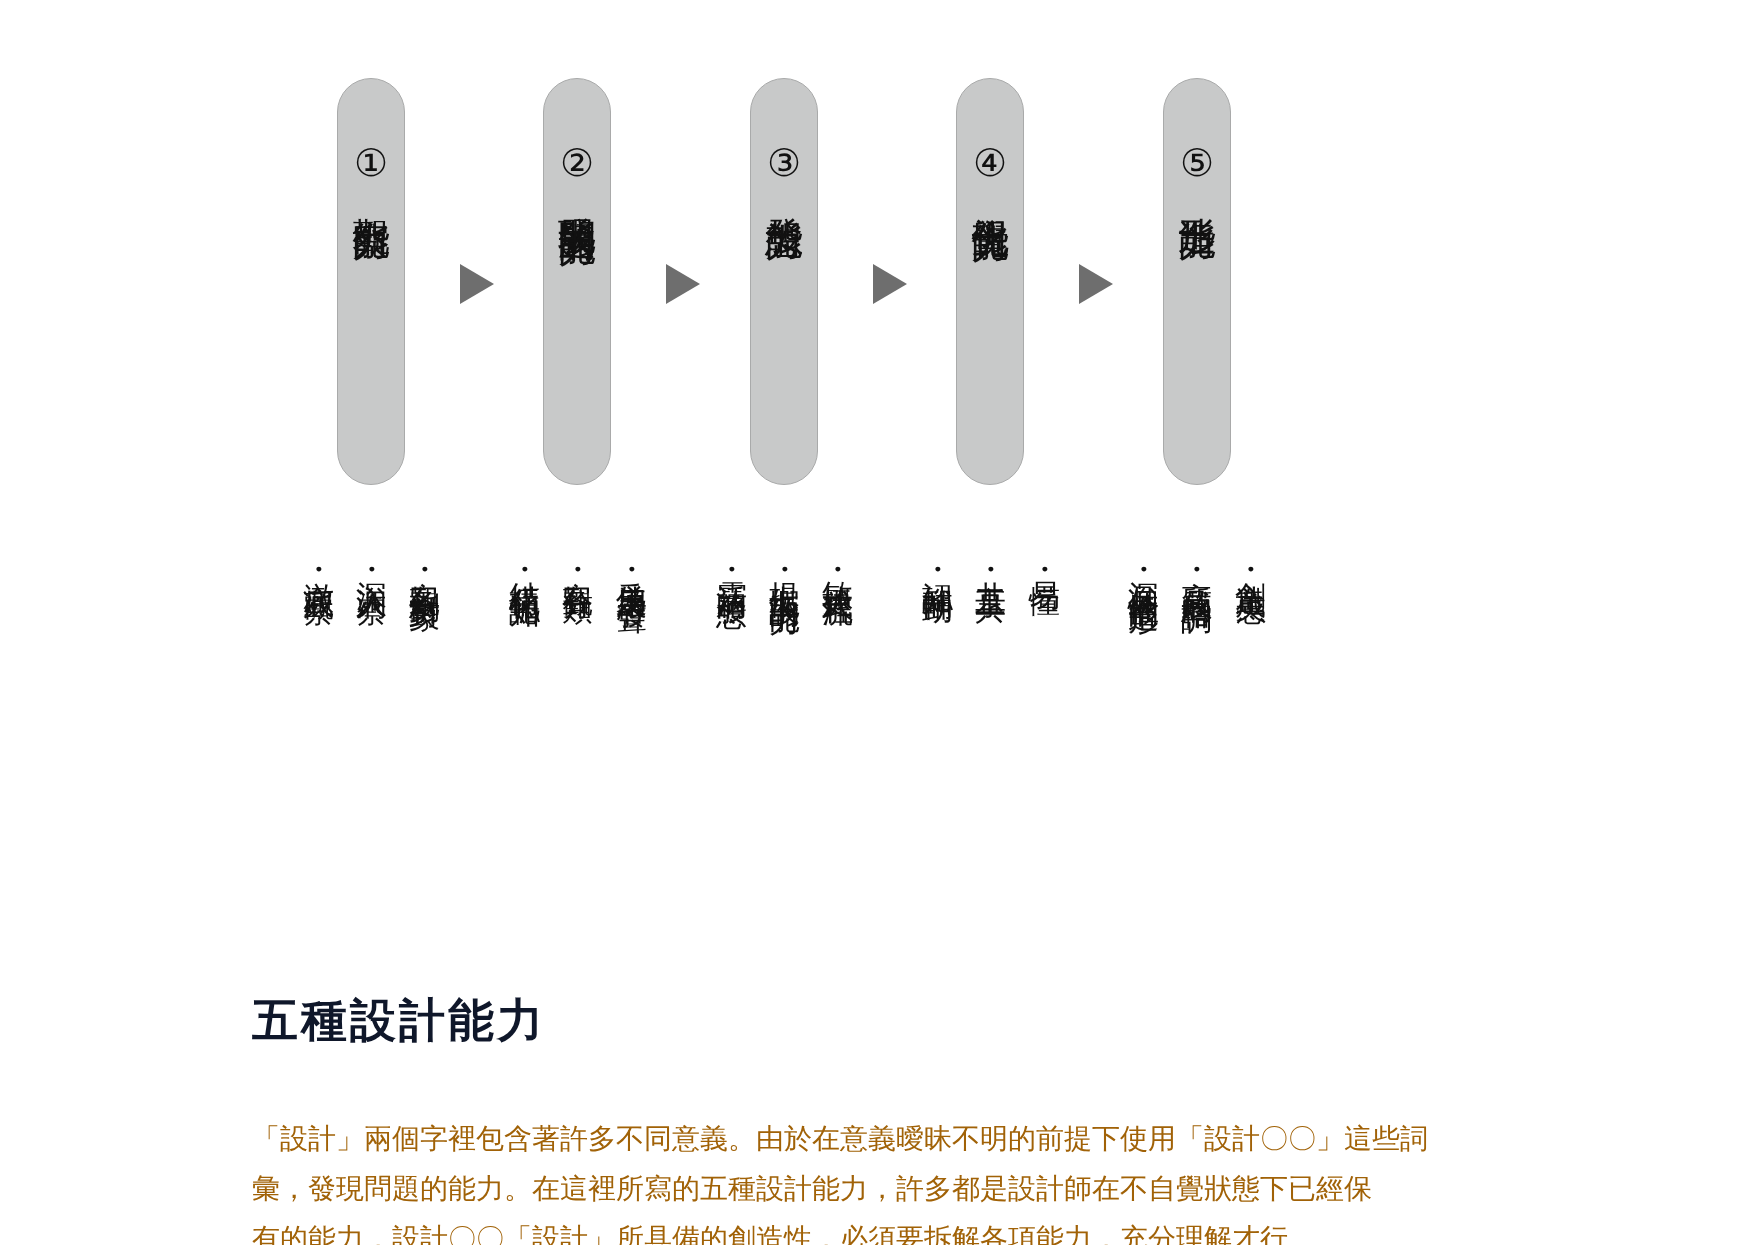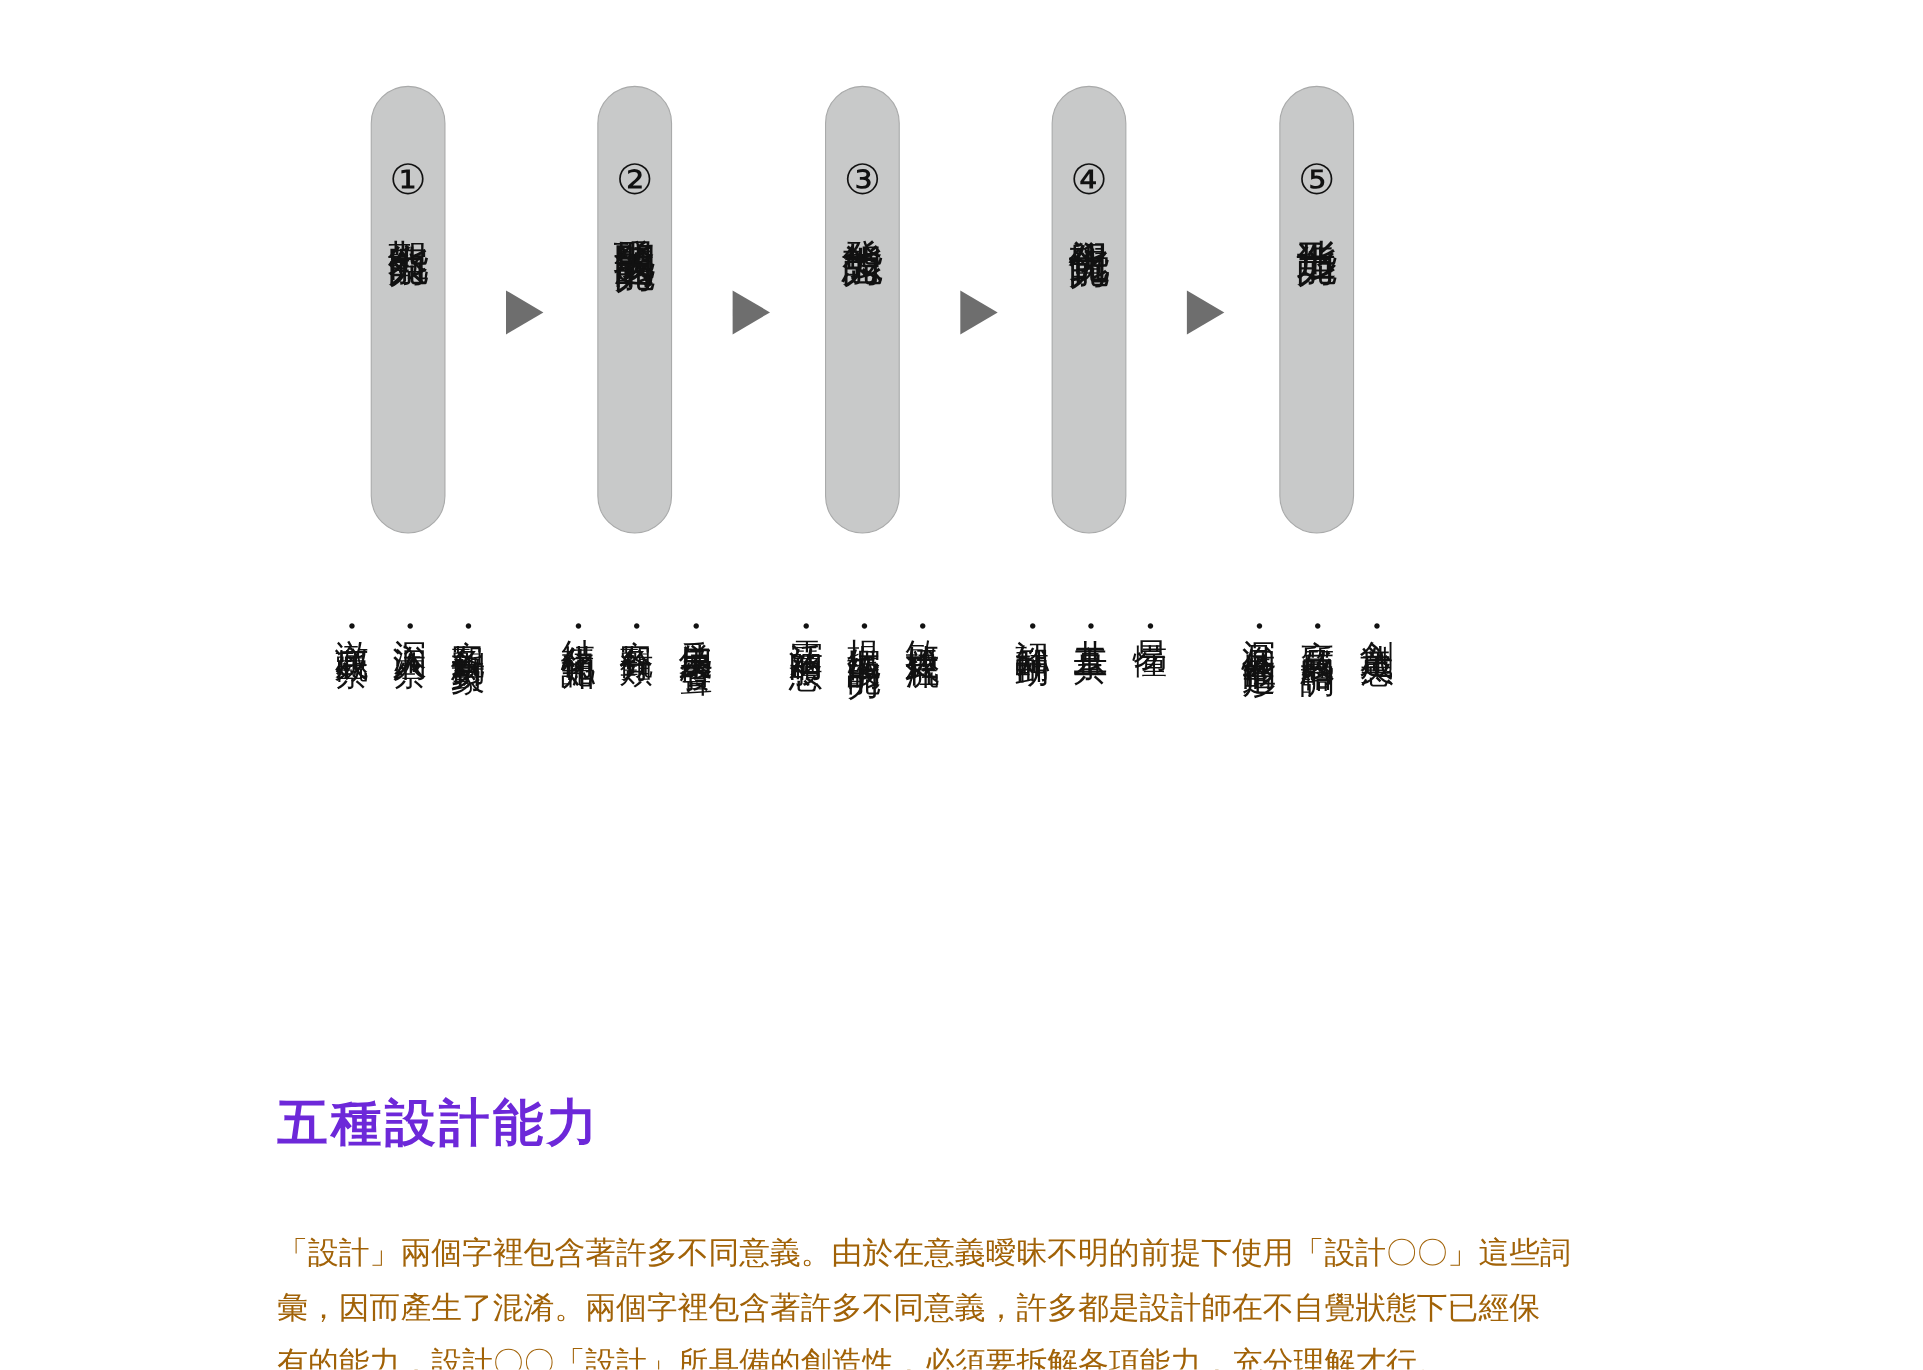--- a/index.html
+++ b/index.html
@@ -14,21 +14,21 @@
                color: #111; display: flex; align-items: center; }
   .arrow { position: absolute; top: 264px; width: 0; height: 0;
            border-top: 20px solid transparent; border-bottom: 20px solid transparent;
            border-left: 34px solid #6e6e6e; }
   .bullet-col { position: absolute; top: 553px; writing-mode: vertical-rl;
                 text-orientation: upright; font-size: 31px; line-height: 40px;
                 letter-spacing: 4px; color: #111; }
   .bullet-dot { display: inline-block; }
   .title { position: absolute; left: 252px; top: 990px;
            font-family: "DejaVu Sans", "Liberation Sans", sans-serif;
-           font-weight: bold; font-size: 46px; letter-spacing: 3px; color: #6d28d9; }
+           font-weight: bold; font-size: 46px; letter-spacing: 3px; color: #0f172a; }
   .para { position: absolute; left: 252px; top: 1114px; width: 1260px;
           font-size: 28px; line-height: 50px; color: #a16207; margin: 0; }
   .para span { display: block; white-space: nowrap; }
 </style>
 </head>
 <body>
 
 <div class="pill" style="left:337px;">
   <div class="pill-text">
     <span>①</span>
@@ -84,15 +84,15 @@
 <div class="bullet-col" style="left:971px;"><span class="bullet-dot">・</span><span>共享工具</span></div>
 <div class="bullet-col" style="left:918px;"><span class="bullet-dot">・</span><span>認知輔助</span></div>
 
 <div class="bullet-col" style="left:1231px;"><span class="bullet-dot">・</span><span>創造美感</span></div>
 <div class="bullet-col" style="left:1177px;"><span class="bullet-dot">・</span><span>高質感的格調</span></div>
 <div class="bullet-col" style="left:1124px;"><span class="bullet-dot">・</span><span>深具個性的造形</span></div>
 
 <div class="title">五種設計能力</div>
 <p class="para">
   <span>「設計」兩個字裡包含著許多不同意義。由於在意義曖昧不明的前提下使用「設計〇〇」這些詞</span>
-  <span>彙，因而產生了混淆。兩個字裡包含著許多不同意義，許多都是設計師在不自覺狀態下已經保</span>
+  <span>彙，發現問題的能力。在這裡所寫的五種設計能力，許多都是設計師在不自覺狀態下已經保</span>
   <span>有的能力，設計〇〇「設計」所具備的創造性，必須要拆解各項能力，充分理解才行。</span>
 </p>
 
 </body></html>

